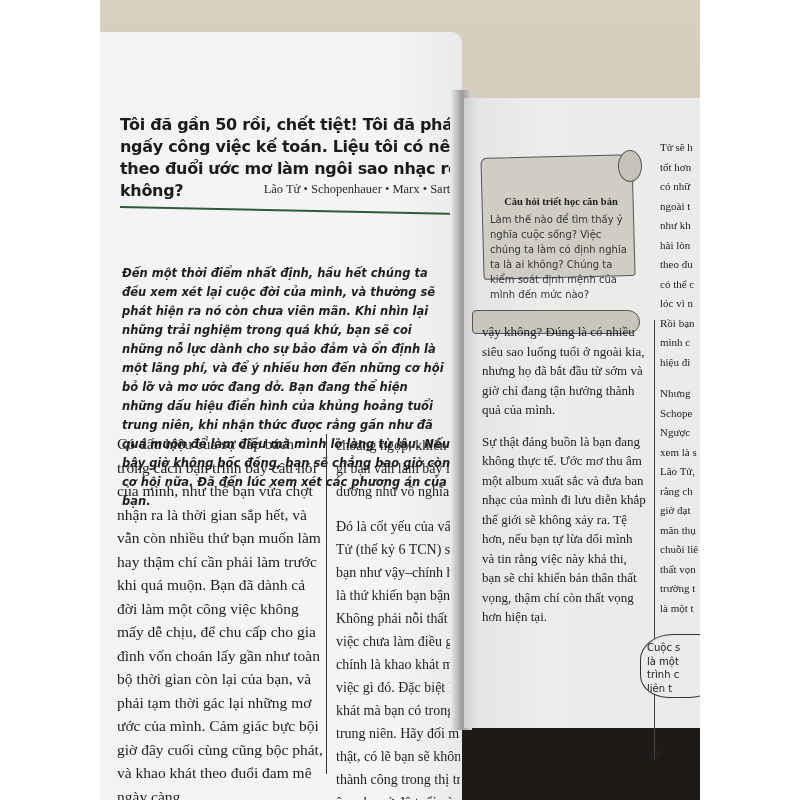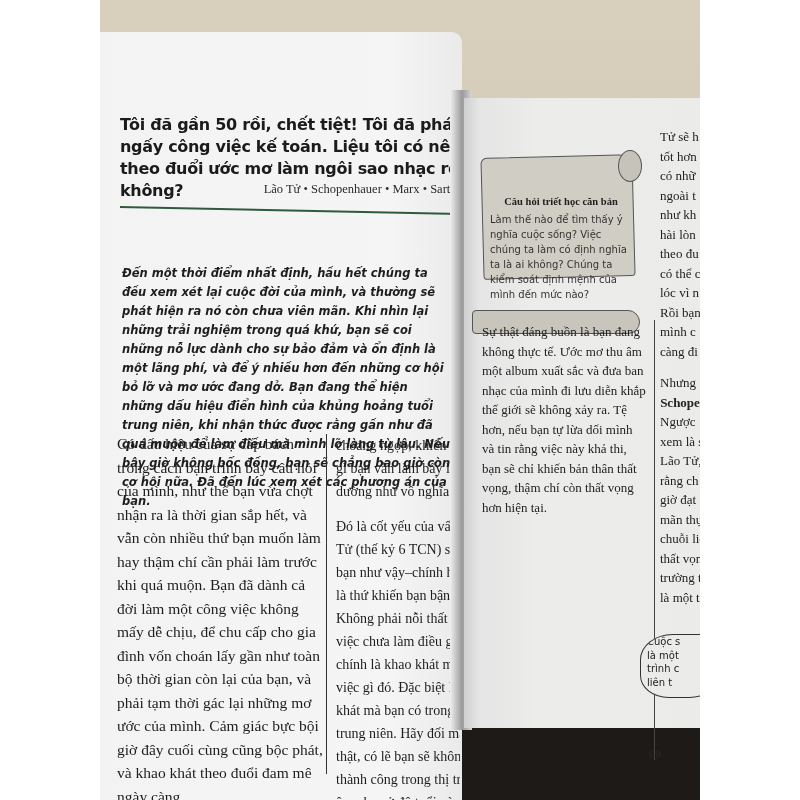--- a/index.html
+++ b/index.html
@@ -97,31 +97,31 @@
     }
     .rcol {
       position: absolute; left: 18px; top: 224px; width: 166px;
       font-size: 13px; line-height: 19.5px; color: #222;
     }
     .rcol-divider {
       position: absolute; left: 190px; top: 222px; width: 1px; height: 440px;
       background: #444;
     }
     .rcol2 {
-      position: absolute; left: 196px; top: 29px; width: 40px;
-      font-size: 13px; line-height: 19.5px; color: #222; white-space: nowrap; overflow: hidden;
-    }
-    .rcol2 .bold { font-weight: bold; text-align: center; }
+      position: absolute; left: 196px; top: 40px; width: 40px;
+      font-size: 11px; line-height: 19.5px; color: #222; white-space: nowrap; overflow: hidden;
+    }
+    .rcol2 .bold { font-weight: normal; }
     .thought {
       position: absolute; left: 176px; top: 536px; width: 80px; height: 62px;
       border: 1.5px solid #333; border-radius: 40% 30% 40% 35%;
       background: #ebebea; overflow: hidden;
     }
     .thought-text {
-      position: absolute; left: 6px; top: 0; width: 80px; text-align: left;
+      position: absolute; left: 6px; top: 6px; width: 80px; text-align: left;
       font-family: "DejaVu Sans", sans-serif; font-size: 10px; line-height: 13.5px; color: #222;
       white-space: nowrap;
     }
     .page-num-right {
       position: absolute; left: 184px; top: 618px;
       font-family: "DejaVu Sans", sans-serif; font-weight: bold; font-size: 10px; color: #222; margin-top: 33px;
     }
   </style>
 </head>
 <body>
@@ -167,37 +167,38 @@
   <div class="page-right">
     <div class="scroll">
       <div class="scroll-body"></div>
       <div class="scroll-roll-top"></div>
       <div class="scroll-roll-bot"></div>
       <div class="scroll-title">Câu hỏi triết học căn bản</div>
       <div class="scroll-text">Làm thế nào để tìm thấy ý nghĩa cuộc sống? Việc chúng ta làm có định nghĩa ta là ai không? Chúng ta kiểm soát định mệnh của mình đến mức nào?</div>
     </div>
 
     <div class="rcol">
+      <p>vậy không? Đúng là có nhiều siêu sao luống tuổi ở ngoài kia, nhưng họ đã bắt đầu từ sớm và giờ chỉ đang tận hưởng thành quả của mình.</p>
       <p>Sự thật đáng buồn là bạn đang không thực tế. Ước mơ thu âm một album xuất sắc và đưa ban nhạc của mình đi lưu diễn khắp thế giới sẽ không xảy ra. Tệ hơn, nếu bạn tự lừa dối mình và tin rằng việc này khả thi, bạn sẽ chỉ khiến bản thân thất vọng, thậm chí còn thất vọng hơn hiện tại.</p>
     </div>
     <div class="rcol-divider"></div>
 
     <div class="rcol2">
       <div>Tử sẽ h</div>
       <div>tốt hơn</div>
       <div>có nhữ</div>
       <div>ngoài t</div>
       <div>như kh</div>
       <div>hài lòn</div>
       <div>theo đu</div>
       <div>có thể c</div>
       <div>lóc vì n</div>
       <div>Rồi bạn</div>
       <div>mình c</div>
-      <div>càng đi</div>
+      <div>hiệu đi</div>
       <div style="height:12px"></div>
       <div>Nhưng</div>
       <div class="bold">Schope</div>
       <div>Ngược</div>
       <div>xem là s</div>
       <div>Lão Tử,</div>
       <div>rằng ch</div>
       <div>giờ đạt</div>
       <div>mãn thụ</div>
       <div>chuỗi liê</div>

